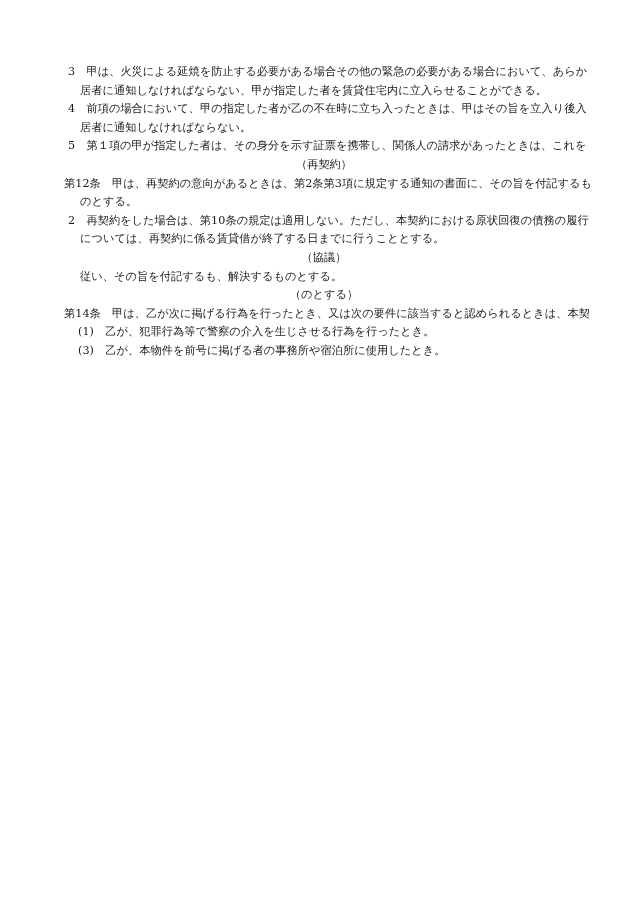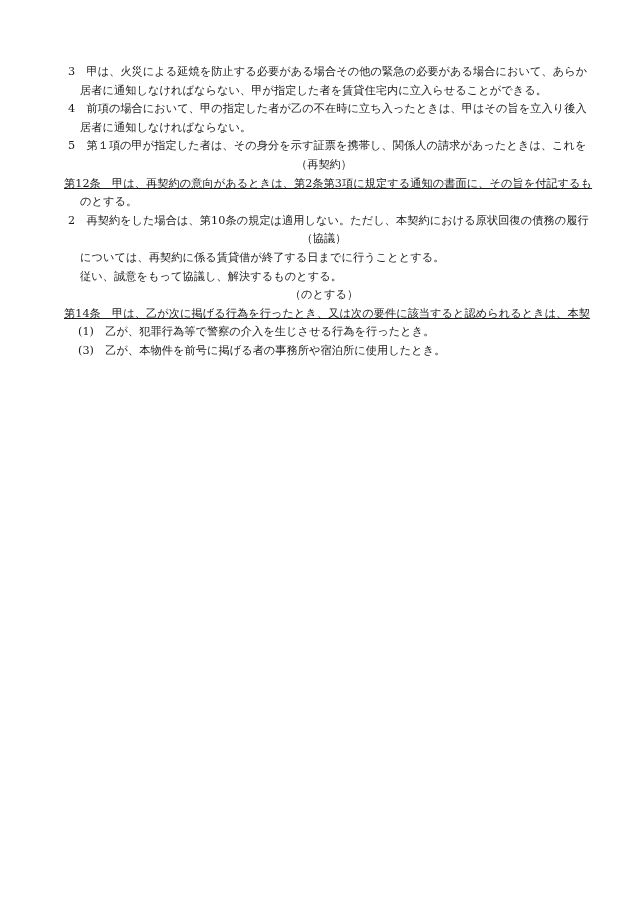--- a/index.html
+++ b/index.html
@@ -30,41 +30,41 @@
       width: 506px;
     }
     .line {
       height: 18.6px;
       line-height: 18.6px;
       font-size: 11.2px;
       white-space: nowrap;
       overflow: visible;
       letter-spacing: 0.05px;
     }
-    .l0 { padding-left: 0; text-decoration: underline; }
+    .l0 { padding-left: 0; }
     .l2 { padding-left: 16px; }
     .l-item { padding-left: 4px; }
     .l-head { padding-left: 14px; text-align: center; }
     .l-sub { padding-left: 14px; }
   </style>
 </head>
 <body>
 
 <div class="page">
   <div class="content">
     <div class="line l-item">3　甲は、火災による延焼を防止する必要がある場合その他の緊急の必要がある場合において、あらか</div>
     <div class="line l2">居者に通知しなければならない、甲が指定した者を賃貸住宅内に立入らせることができる。</div>
     <div class="line l-item">4　前項の場合において、甲の指定した者が乙の不在時に立ち入ったときは、甲はその旨を立入り後入</div>
     <div class="line l2">居者に通知しなければならない。</div>
     <div class="line l-item">5　第１項の甲が指定した者は、その身分を示す証票を携帯し、関係人の請求があったときは、これを</div>
     <div class="line l-head">（再契約）</div>
     <div class="line l0">第12条　甲は、再契約の意向があるときは、第2条第3項に規定する通知の書面に、その旨を付記するも</div>
     <div class="line l2">のとする。</div>
     <div class="line l-item">2　再契約をした場合は、第10条の規定は適用しない。ただし、本契約における原状回復の債務の履行</div>
+    <div class="line l2">については、再契約に係る賃貸借が終了する日までに行うこととする。</div>
     <div class="line l-head">（協議）</div>
-    <div class="line l2">については、再契約に係る賃貸借が終了する日までに行うこととする。</div>
-    <div class="line l2">従い、誠意をもって協議し、解決するものとする。</div>
+    <div class="line l2">従い、その旨を付記するも、解決するものとする。</div>
     <div class="line l-head">（のとする）</div>
     <div class="line l0">第14条　甲は、乙が次に掲げる行為を行ったとき、又は次の要件に該当すると認められるときは、本契</div>
     <div class="line l-sub">(1)　乙が、犯罪行為等で警察の介入を生じさせる行為を行ったとき。</div>
     <div class="line l-sub">(3)　乙が、本物件を前号に掲げる者の事務所や宿泊所に使用したとき。</div>
   </div>
 </div>
 
 </body></html>

